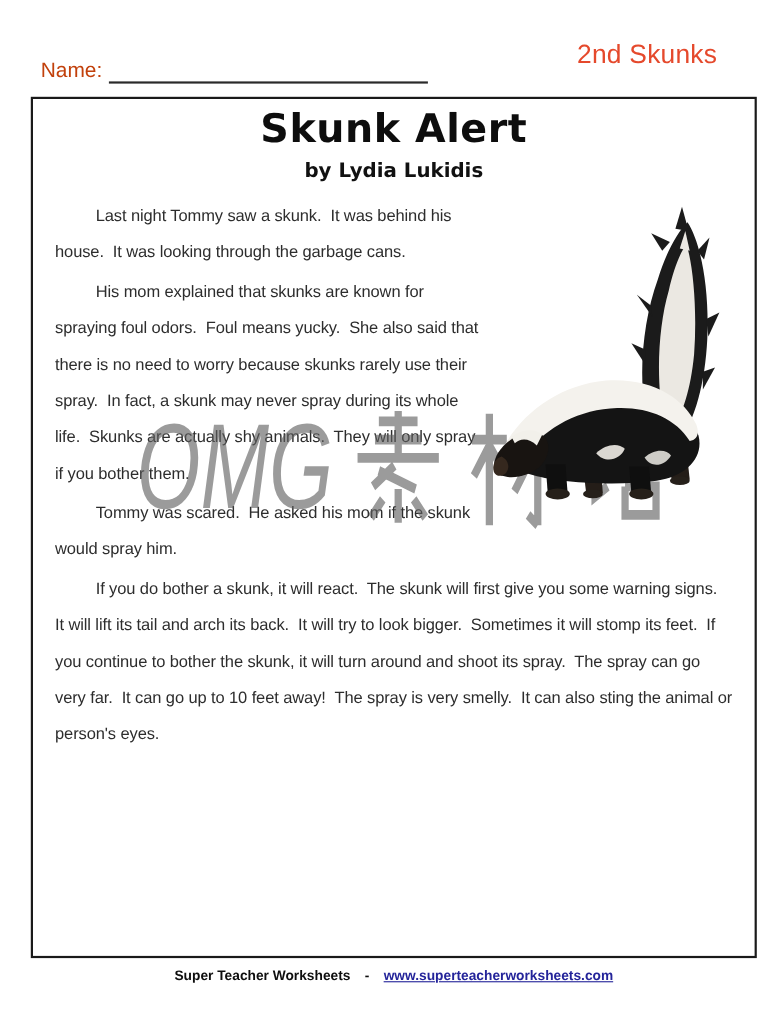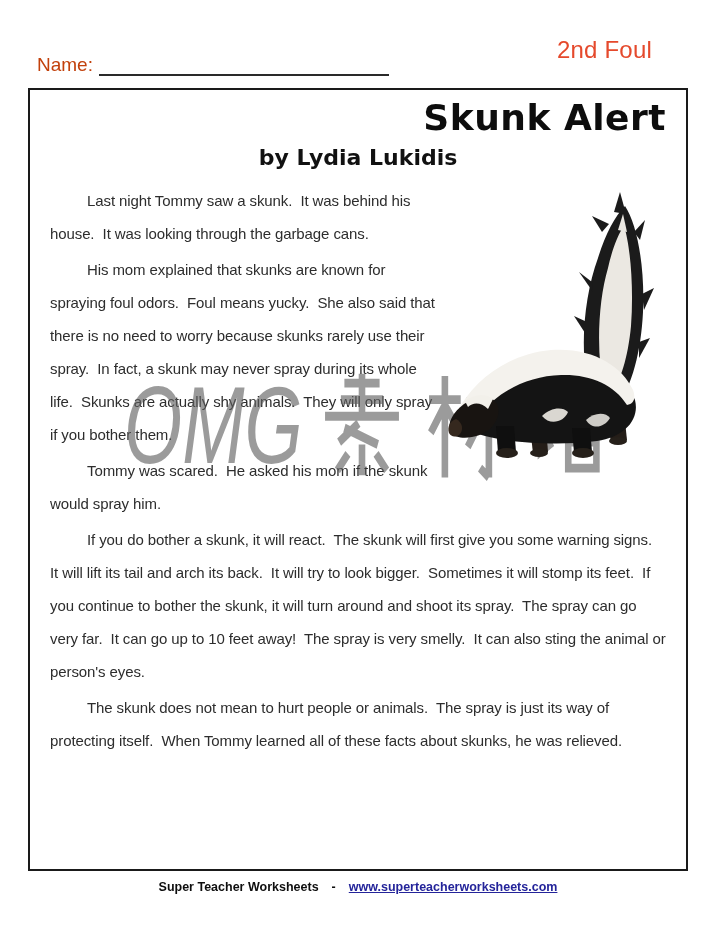--- a/index.html
+++ b/index.html
@@ -30,29 +30,29 @@
   
   .passage-box {
     position: absolute; left: 28px; top: 88px;
     width: 660px; height: 783px;
     border: 2px solid #1a1a1a;
     background: transparent;
     padding: 0 20px;
   }
   .title {
     margin-top: 9px;
-    text-align: right;
+    text-align: center;
     font-size: 36px; font-weight: 800; color: #0d0d0d;
     font-family: "DejaVu Sans", "Liberation Sans", sans-serif;
     letter-spacing: 0.5px; line-height: 1.05;
   }
   .byline {
     margin-top: 8px;
     text-align: center;
-    font-size: 22px; font-weight: 700; color: #111;
+    font-size: 18px; font-weight: 700; color: #111;
     font-family: "DejaVu Sans", "Liberation Sans", sans-serif;
   }
   .body-text {
     margin-top: 14px;
     font-size: 15px; line-height: 33px; letter-spacing: -0.1px;
     color: #2d2d2d;
   }
   .para {
     text-indent: 37px;
     margin-bottom: 3px;
@@ -99,21 +99,21 @@
     text-align: center;
     font-size: 12.5px; font-weight: 700; 
     color: #0e0e0e;
   }
   .footer .sep { margin: 0 13px; }
   .footer a { color: #24249a; text-decoration: underline; }
 </style>
 </head>
 <body>
 
-<div class="grade">2nd Foul</div>
+<div class="grade">2nd Skunks</div>
 <div class="name-row">
   <span>Name:</span>
   <span class="name-line"></span>
 </div>
 
 <div class="passage-box">
   <div class="title">Skunk Alert</div>
   <div class="byline">by Lydia Lukidis</div>
 
   <div class="body-text">
@@ -150,21 +150,20 @@
         <ellipse cx="137" cy="263" rx="11" ry="5" fill="#26201a"></ellipse>
         <ellipse cx="93" cy="263" rx="9" ry="4" fill="#26201a"></ellipse>
         <ellipse cx="172" cy="251" rx="9" ry="4" fill="#26201a"></ellipse>
       </svg>
     </div>
     <div class="paras">
         <p class="para">Last night Tommy saw a skunk.  It was behind his house.  It was looking through the garbage cans.</p>
         <p class="para">His mom explained that skunks are known for spraying foul odors.  Foul means yucky.  She also said that there is no need to worry because skunks rarely use their spray.  In fact, a skunk may never spray during its whole life.  Skunks are actually shy animals.  They will only spray if you bother them.</p>
         <p class="para">Tommy was scared.  He asked his mom if the skunk would spray him.</p>
         <p class="para">If you do bother a skunk, it will react.  The skunk will first give you some warning signs.  It will lift its tail and arch its back.  It will try to look bigger.  Sometimes it will stomp its feet.  If you continue to bother the skunk, it will turn around and shoot its spray.  The spray can go very far.  It can go up to 10 feet away!  The spray is very smelly.  It can also sting the animal or person's eyes.</p>
-        <p class="para">The skunk does not mean to hurt people or animals.  The spray is just its way of protecting itself.  When Tommy learned all of these facts about skunks, he was relieved.</p>
       </div>
   </div>
 </div>
 
 <div class="watermark">
   <span class="wm-latin">OMG</span>
   <svg class="wm-glyph" width="88" height="118" viewBox="0 0 100 100" preserveAspectRatio="none">
     <path d="M50,4 L50,40 M30,12 L70,12 M26,26 L74,26 M8,40 L92,40 M46,46 L24,62 M30,50 L68,64 M50,64 L50,90 M34,72 L22,86 M66,72 L78,86"></path>
   </svg>
   <svg class="wm-glyph" width="88" height="118" viewBox="0 0 100 100" preserveAspectRatio="none">

